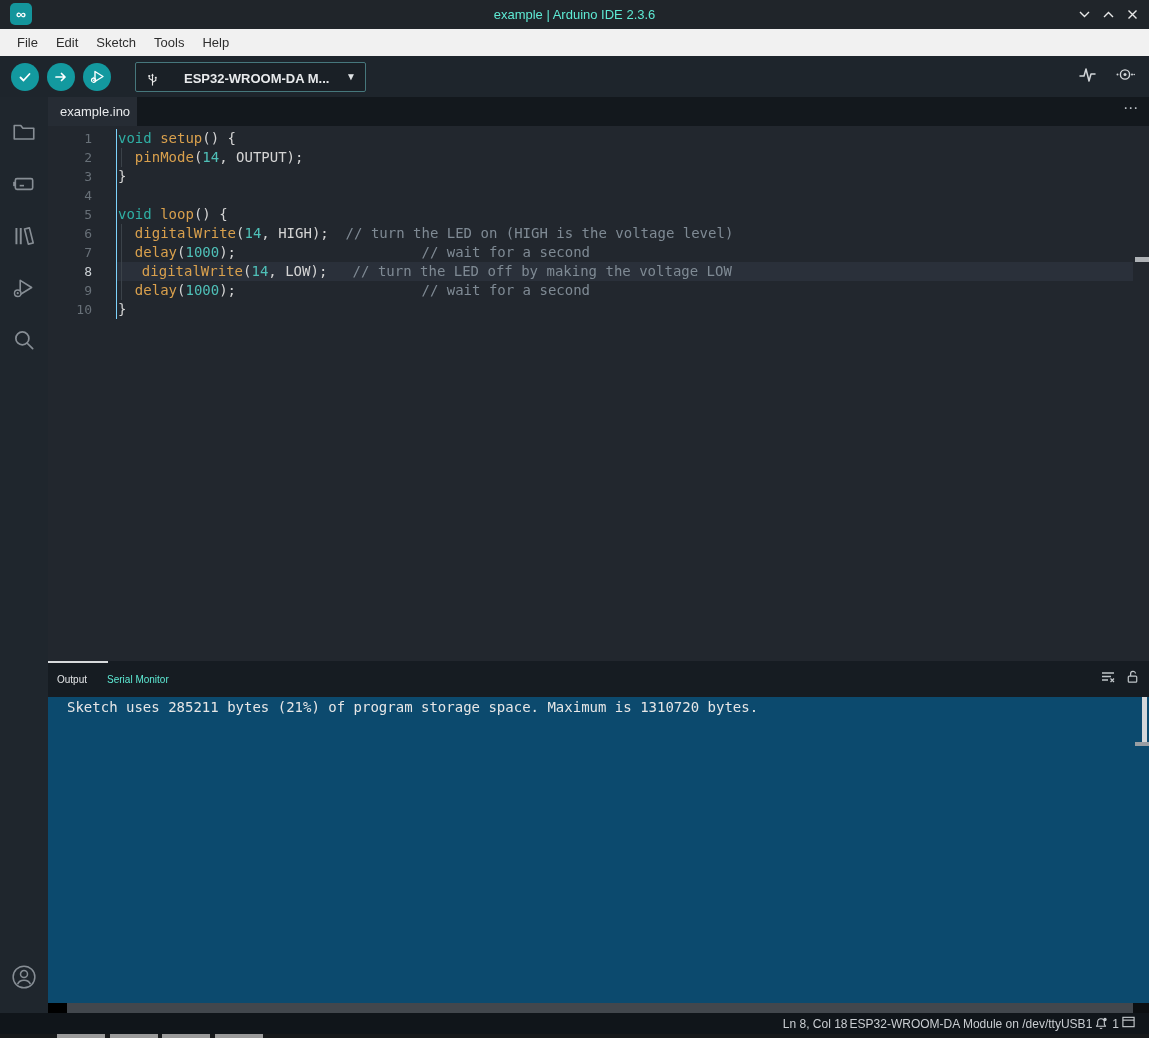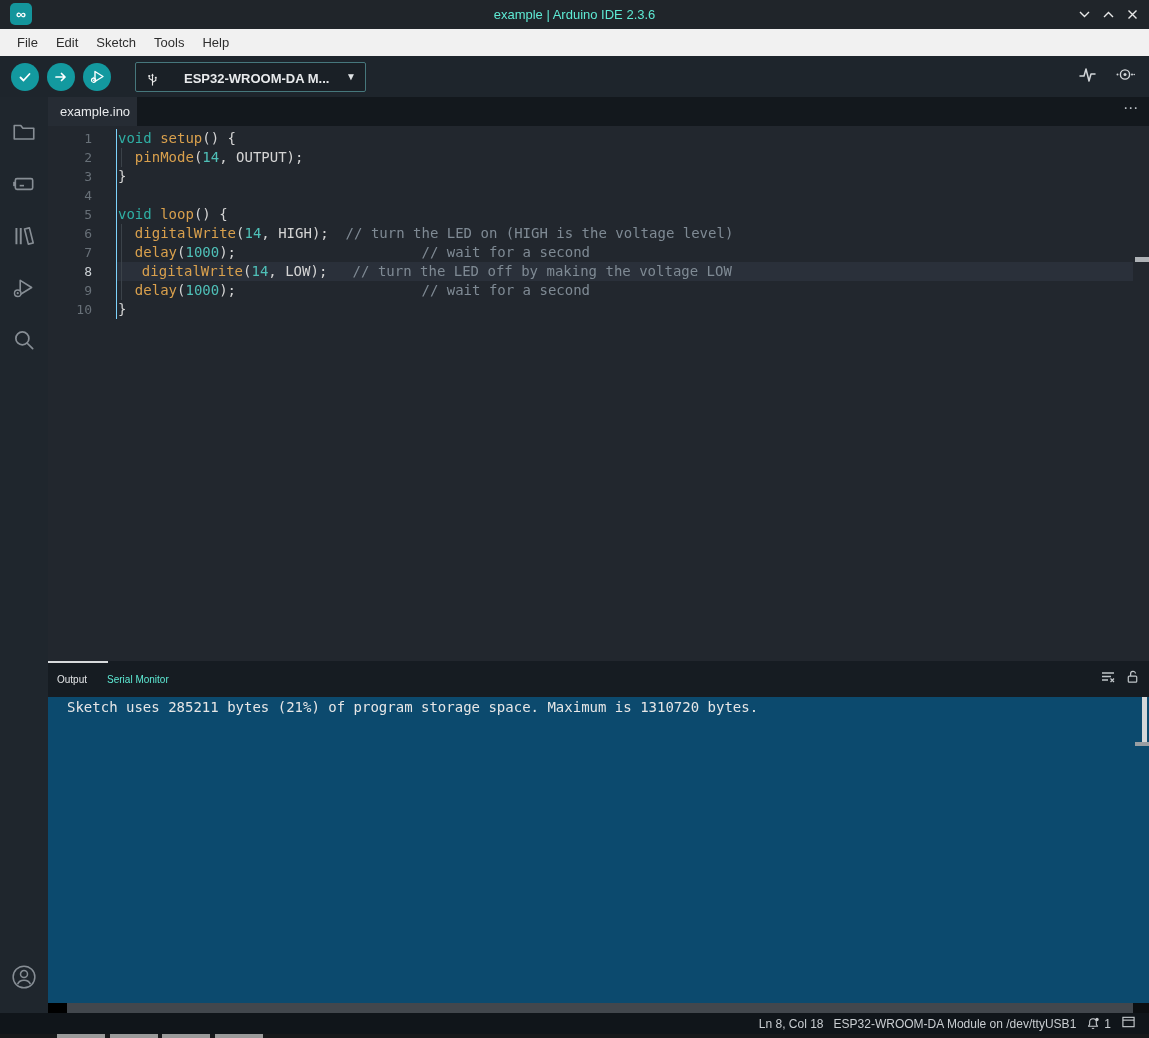--- a/index.html
+++ b/index.html
@@ -56,21 +56,21 @@
   .ptab.on { color:#e3e5e7; } .ptab.off { color:#5eead4; }
   .phdr-icons { position:absolute; right:9px; top:0; height:36px; display:flex; align-items:center; gap:9px; }
   .output { height:306px; background:#0c4a6e; position:relative; padding:1px 0 0 19px; overflow:hidden; }
   .oline { font-family:"DejaVu Sans Mono",monospace; font-size:14px; line-height:19px; color:#e6e6e6; white-space:pre; }
   .o-thumb { position:absolute; right:2px; top:0; width:5px; height:48px; background:#d4d7d9; }
   .o-ruler { position:absolute; right:0; top:45px; width:14px; height:4px; background:#999ea3; }
   .hscroll { height:10px; background:#0c0f12; position:relative; }
   .h-corner { position:absolute; left:0; top:0; width:19px; height:10px; background:#000; }
   .h-thumb { position:absolute; left:19px; top:0; width:1066px; height:10px; background:#42474d; }
   
-  .statusbar { height:21px; background:#10151a; display:flex; align-items:center; justify-content:flex-end; gap:10px; padding-right:13px; flex:0 0 auto; }
+  .statusbar { height:21px; background:#10151a; display:flex; align-items:center; justify-content:flex-end; gap:2px; padding-right:13px; flex:0 0 auto; }
   .statusbar .st { color:#c9cdd1; font-size:12px; }
   .st-bell { display:flex; align-items:center; gap:4px; color:#c9cdd1; font-size:12px; }
   
   .taskbar { height:4px; background:#17191b; position:relative; flex:0 0 auto; }
   .tseg { position:absolute; top:0; height:4px; width:48px; background:#9b9b9b; }
 </style>
 </head>
 <body>
 
 <div class="window">

